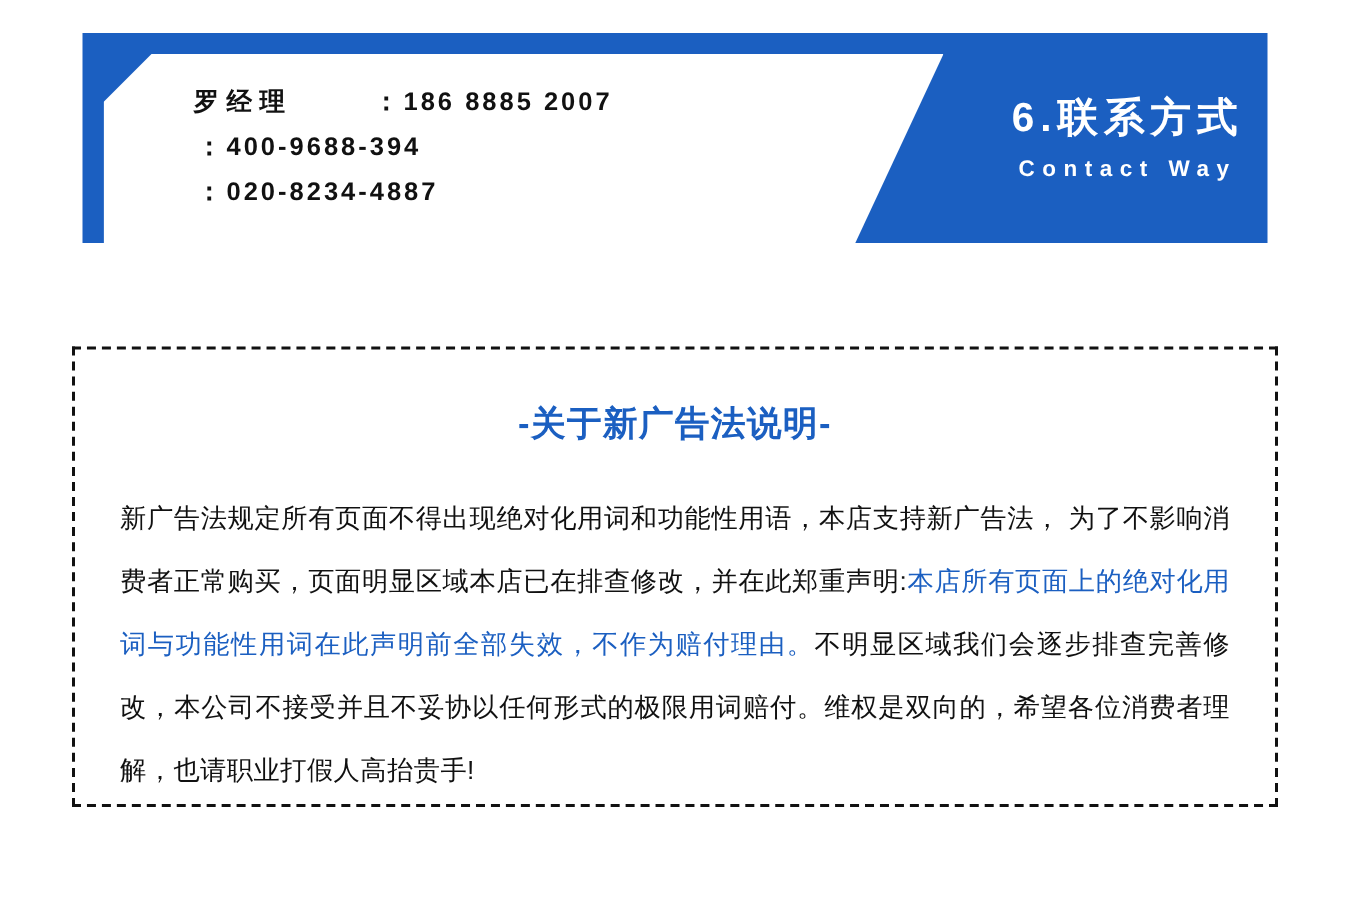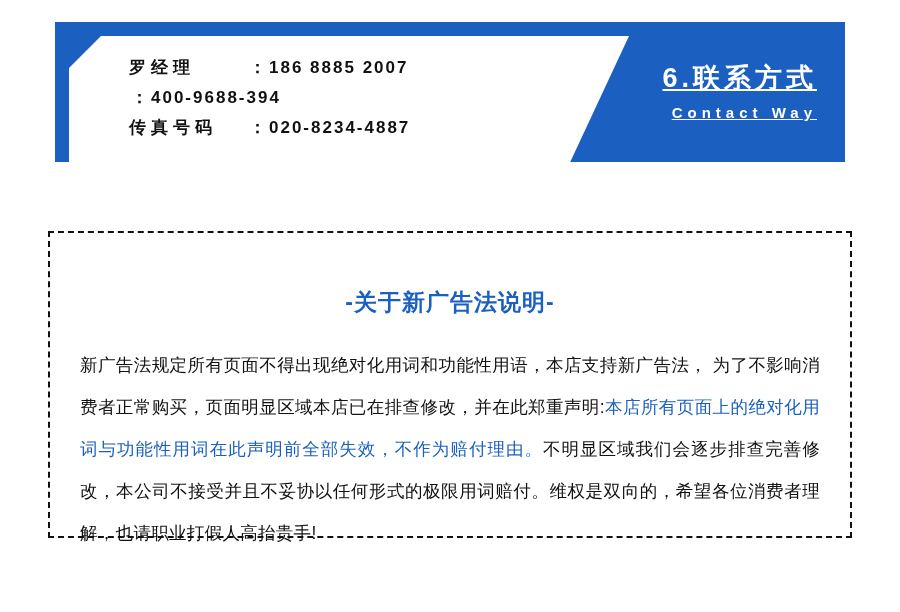--- a/index.html
+++ b/index.html
@@ -57,25 +57,24 @@
     width: 22px;
     text-align: center;
   }
   .contact-value {
     letter-spacing: 2px;
     font-family: "Liberation Sans", sans-serif;
   }
 
   .banner-title-wrap {
     position: absolute;
-    right: 28px;
+    right: 16px;
     top: 40px;
-    text-align: right;
+    text-align: center;
     color: #ffffff;
-    text-decoration: underline;
   }
   .banner-title {
     font-size: 27px;
     font-weight: 700;
     letter-spacing: 4px;
     line-height: 1.2;
   }
   .banner-sub {
     font-size: 15px;
     font-weight: 700;
@@ -92,21 +91,21 @@
     height: 307px;
     border: 2px dashed #111111;
     background: #ffffff;
   }
   .notice-title {
     text-align: center;
     color: #1b5fc1;
     font-size: 23px;
     font-weight: 700;
     letter-spacing: 1px;
-    margin-top: 54px;
+    margin-top: 34px;
   }
   .notice-body {
     margin: 26px 30px 0 30px;
     font-size: 17.5px;
     line-height: 42px;
     color: #111111;
     text-align: justify;
     letter-spacing: 0.3px;
   }
   .hl {
@@ -126,21 +125,20 @@
         <span class="contact-colon">：</span>
         <span class="contact-value">186 8885 2007</span>
       </div>
 
       <div class="contact-row">
         <span class="contact-colon">：</span>
         <span class="contact-value">400-9688-394</span>
       </div>
 
       <div class="contact-row">
-        <span class="contact-label">传真号码</span>
         <span class="contact-colon">：</span>
         <span class="contact-value">020-8234-4887</span>
       </div>
 
     </div>
   </div>
 
   <div class="banner-title-wrap">
     <div class="banner-title">6.联系方式</div>
     <div class="banner-sub">Contact Way</div>

